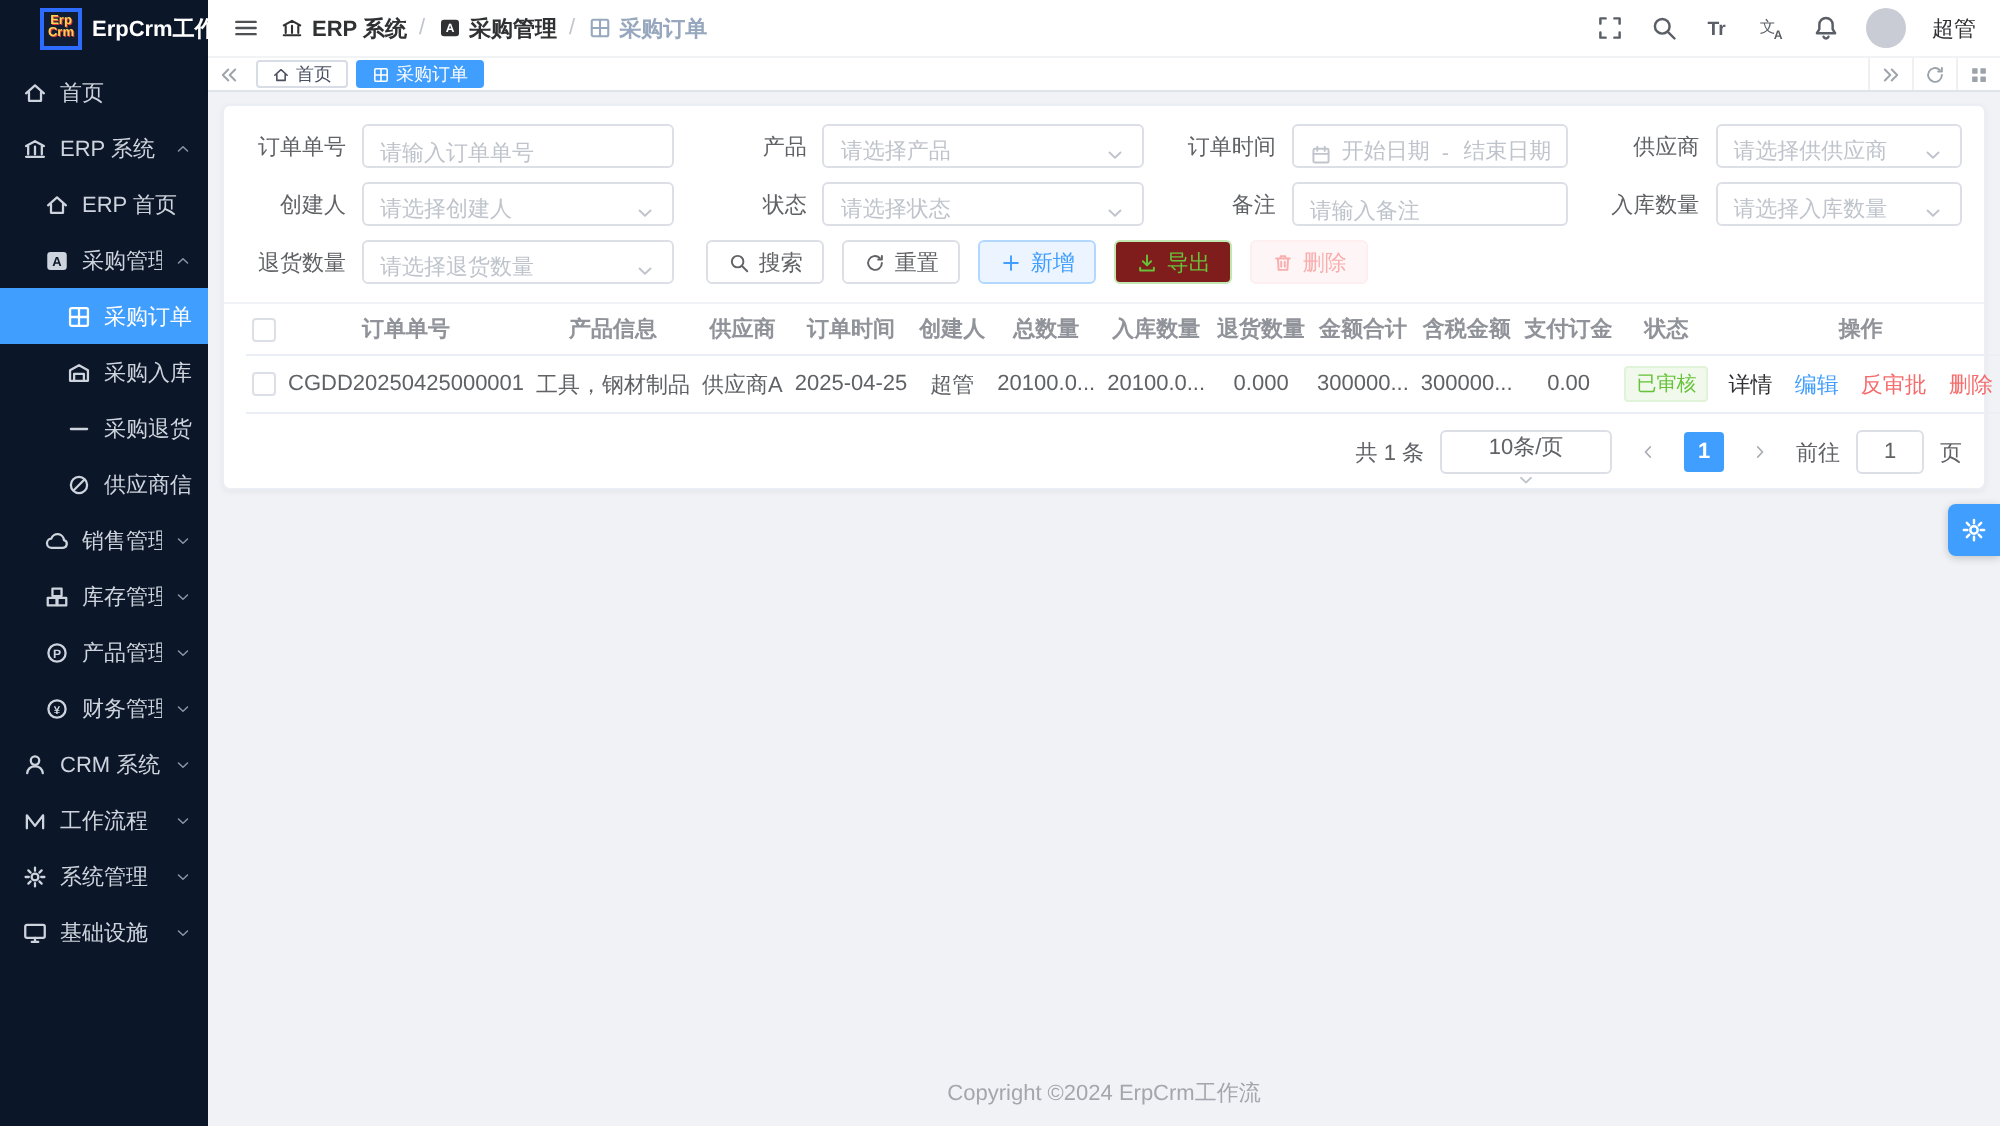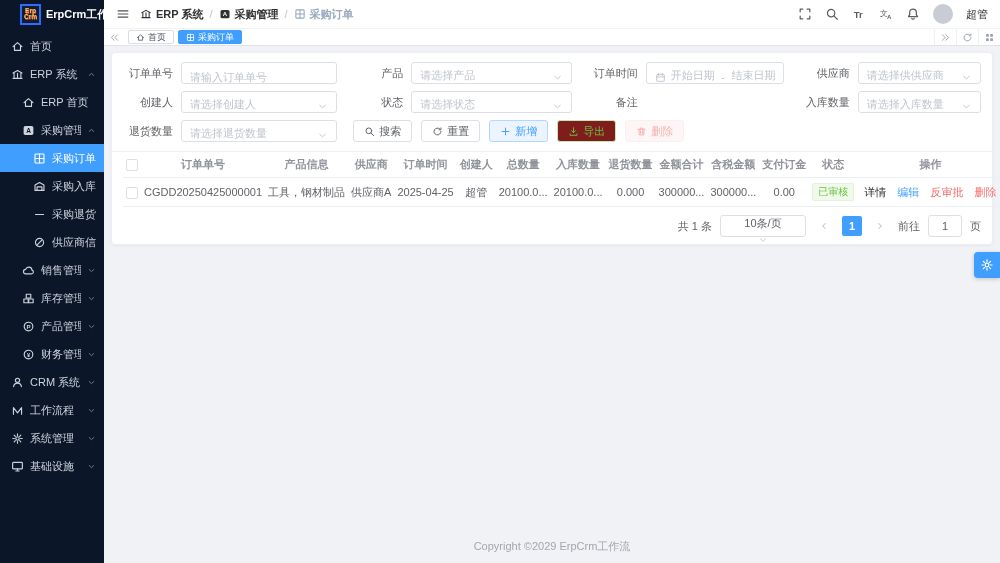--- a/index.html
+++ b/index.html
@@ -508,20 +508,23 @@
               <span class="ph">请选择状态</span>
               <span class="ic">
                   <svg viewBox="0 0 16 16" fill="none" stroke="currentColor" stroke-width="1.4" stroke-linecap="round" stroke-linejoin="round">
                     <path d="M4 6.2 8 10l4-3.8"></path>
                   </svg>
                 </span>
             </div>
           </div>
           <div class="fcell">
             <label class="flabel">备注</label>
+            <div class="fbox">
+              <input class="fin" placeholder="请输入备注" style="">
+            </div>
           </div>
           <div class="fcell">
             <label class="flabel">入库数量</label>
             <div class="fbox">
               <span class="ph">请选择入库数量</span>
               <span class="ic">
                   <svg viewBox="0 0 16 16" fill="none" stroke="currentColor" stroke-width="1.4" stroke-linecap="round" stroke-linejoin="round">
                     <path d="M4 6.2 8 10l4-3.8"></path>
                   </svg>
                 </span>
@@ -664,17 +667,17 @@
 
       <div class="gear-float">
         <span class="ic">
             <svg viewBox="0 0 16 16" fill="none" stroke="currentColor" stroke-width="1.4" stroke-linecap="round" stroke-linejoin="round">
               <circle cx="8" cy="8" r="2.1"></circle>
               <path d="M8 2.2v2M8 11.8v2M2.2 8h2M11.8 8h2M3.9 3.9l1.4 1.4M10.7 10.7l1.4 1.4M12.1 3.9l-1.4 1.4M5.3 10.7l-1.4 1.4"></path>
             </svg>
           </span>
       </div>
 
-      <div class="footer">Copyright ©2029 ErpCrm工作流</div>
+      <div class="footer">Copyright ©2024 ErpCrm工作流</div>
     </div>
 
   </div>
 </div>
 
 </body></html>

